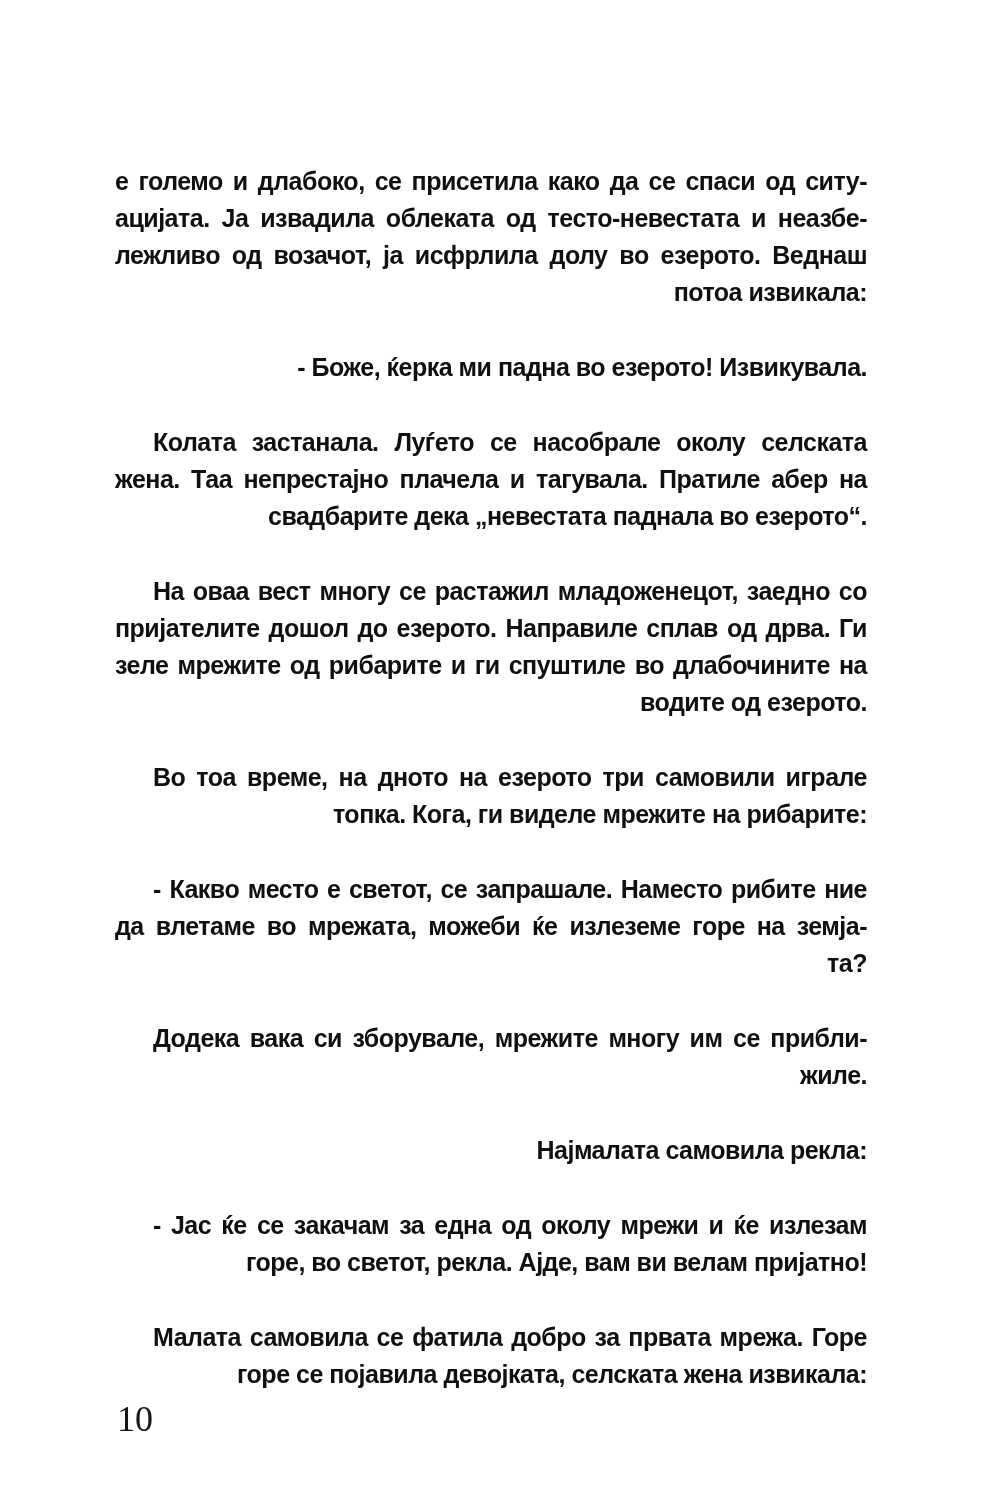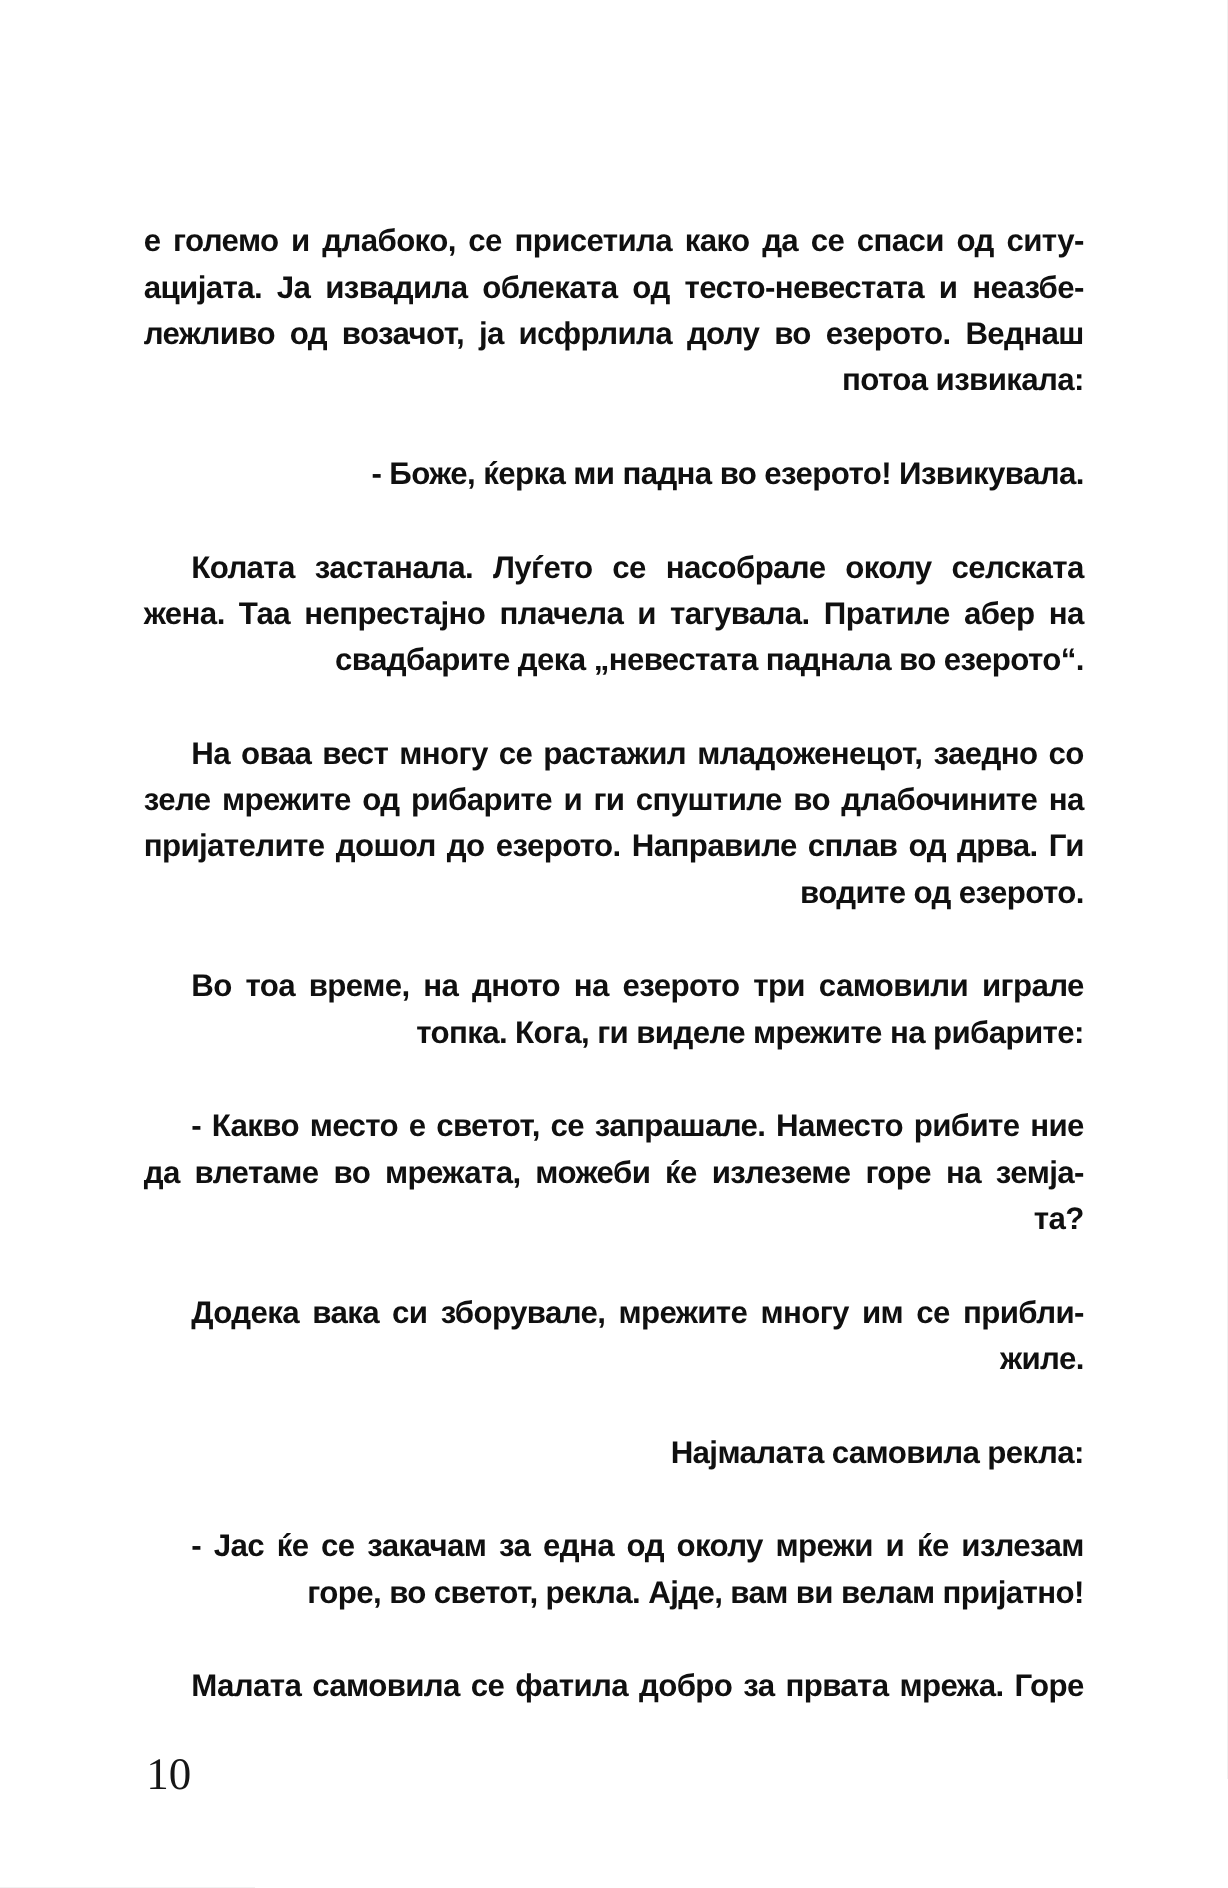--- a/index.html
+++ b/index.html
@@ -12,21 +12,21 @@
     width: 982px;
     height: 1510px;
     margin: 0 auto;
     background: #ffffff;
     overflow: hidden;
     font-family: "Liberation Sans", sans-serif;
     color: #101010;
   }
   .text-block {
     position: absolute;
-    top: 175px;
+    top: 163px;
     left: 115px;
     width: 752px;
     font-size: 25px;
     font-weight: 700;
     letter-spacing: -0.5px;
     line-height: 37px;
   }
   .para + .para {
     margin-top: 38px;
   }
@@ -66,22 +66,22 @@
       <div class="para">
         <div class="line indent">- Боже, ќерка ми падна во езерото! Извикувала.</div>
       </div>
       <div class="para">
         <div class="line justify indent">Колата застанала. Луѓето се насобрале околу селската</div>
         <div class="line justify">жена. Таа непрестајно плачела и тагувала. Пратиле абер на</div>
         <div class="line">свадбарите дека „невестата паднала во езерото“.</div>
       </div>
       <div class="para">
         <div class="line justify indent">На оваа вест многу се растажил младоженецот, заедно со</div>
+        <div class="line justify">пријателите дошол до езерото. Направиле сплав од дрва. Ги</div>
         <div class="line justify">зеле мрежите од рибарите и ги спуштиле во длабочините на</div>
-        <div class="line justify">пријателите дошол до езерото. Направиле сплав од дрва. Ги</div>
         <div class="line">водите од езерото.</div>
       </div>
       <div class="para">
         <div class="line justify indent">Во тоа време, на дното на езерото три самовили играле</div>
         <div class="line">топка. Кога, ги виделе мрежите на рибарите:</div>
       </div>
       <div class="para">
         <div class="line justify indent">- Какво место е светот, се запрашале. Наместо рибите ние</div>
         <div class="line justify">да влетаме во мрежата, можеби ќе излеземе горе на земја-</div>
         <div class="line">та?</div>
@@ -92,16 +92,17 @@
       </div>
       <div class="para">
         <div class="line indent">Најмалата самовила рекла:</div>
       </div>
       <div class="para">
         <div class="line justify indent">- Јас ќе се закачам за една од околу мрежи и ќе излезам</div>
         <div class="line">горе, во светот, рекла. Ајде, вам ви велам пријатно!</div>
       </div>
       <div class="para">
         <div class="line justify indent">Малата самовила се фатила добро за првата мрежа. Горе</div>
+        <div class="line">горе се појавила девојката, селската жена извикала:</div>
       </div>
     </main>
   <div class="page-number">10</div>
 </div>
 
 </body></html>

